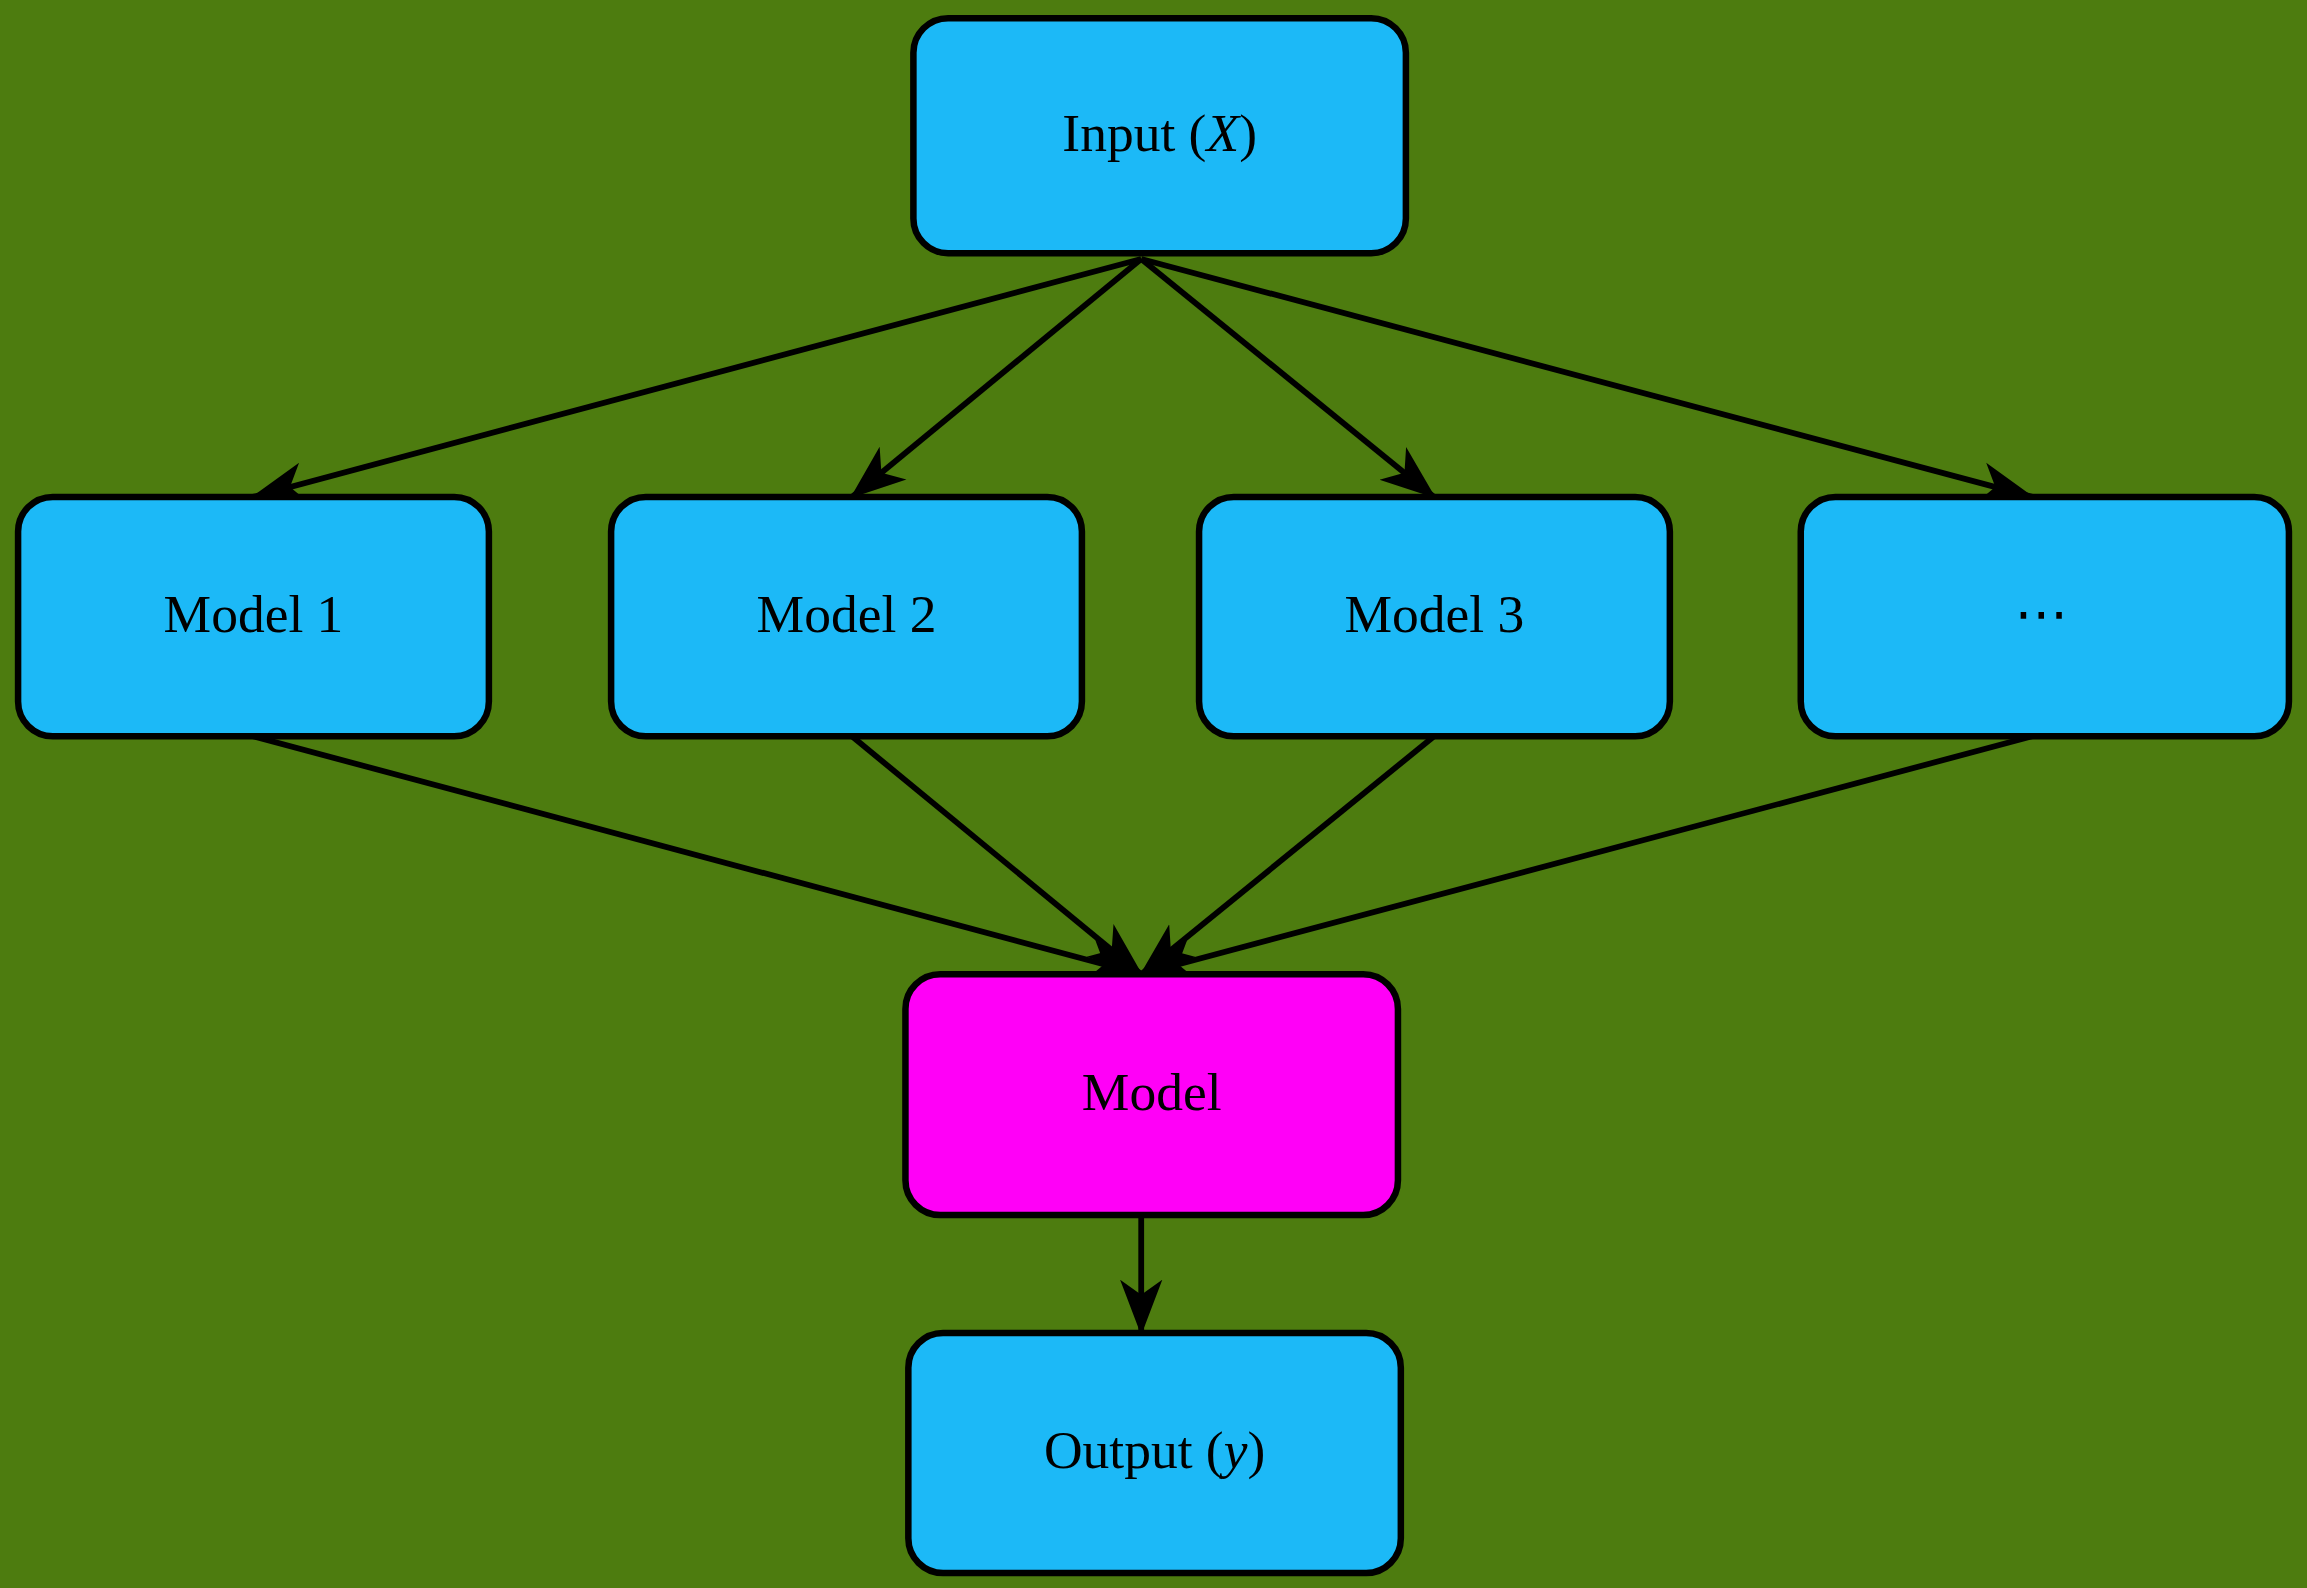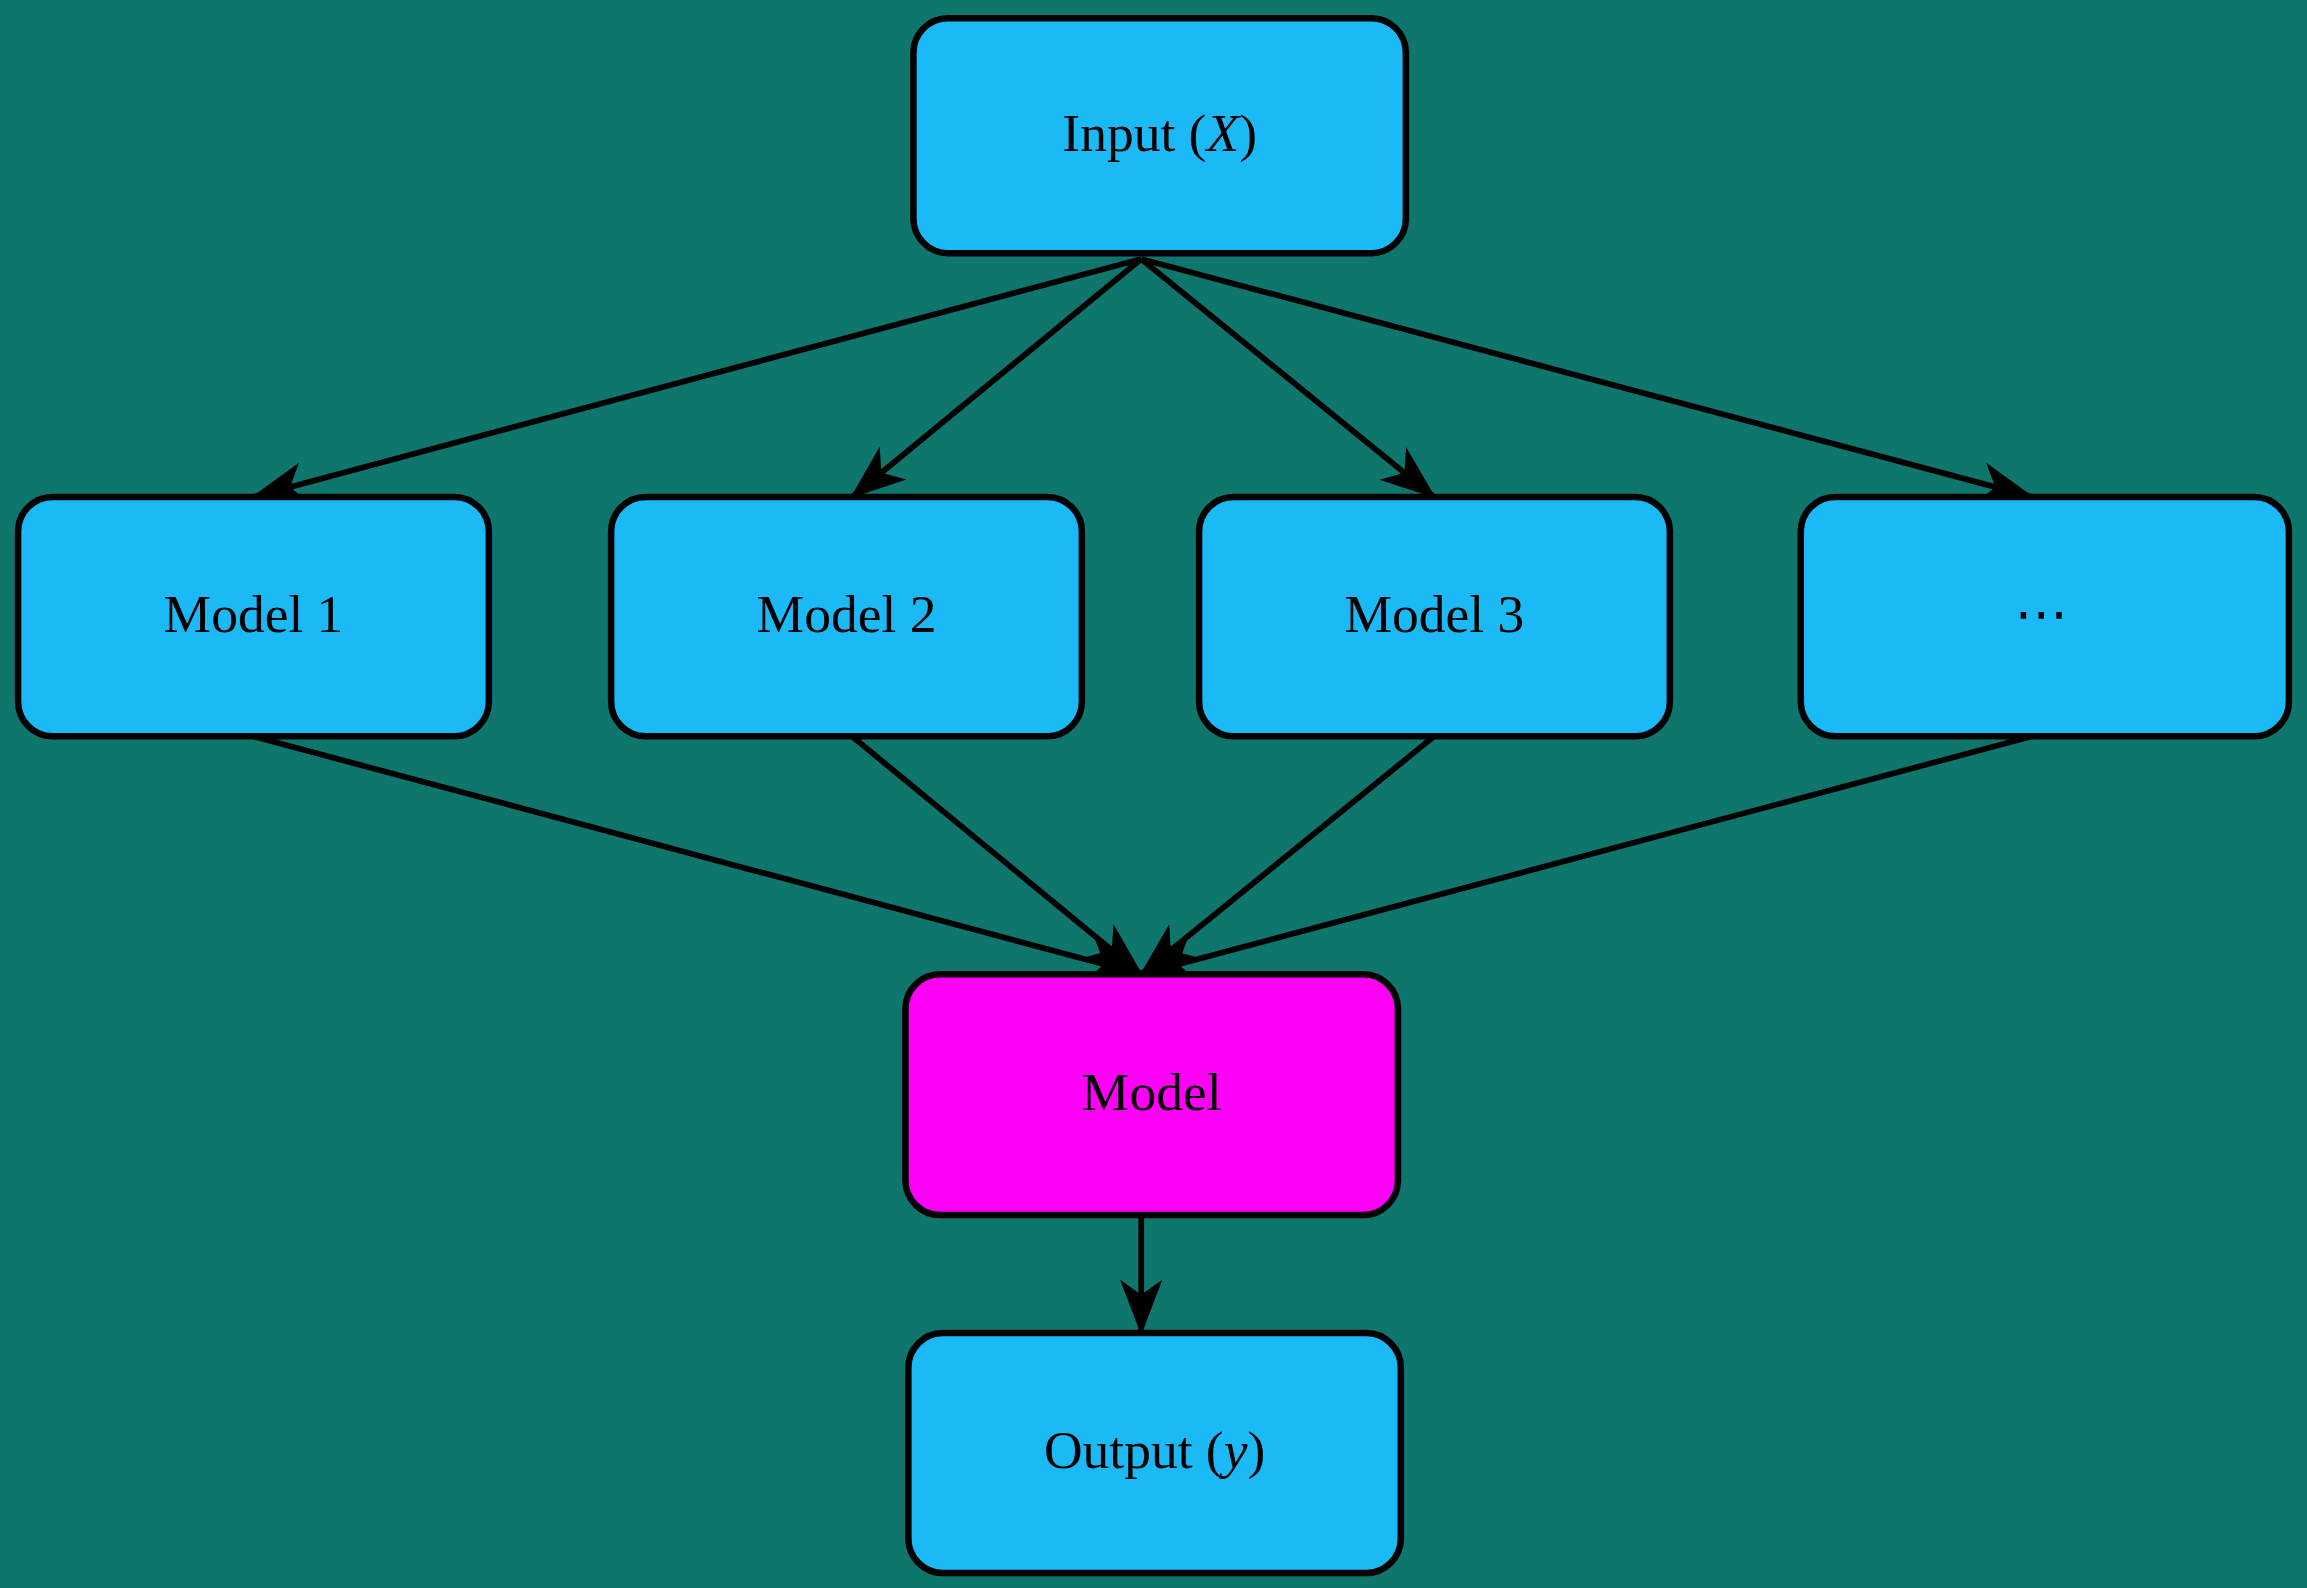--- a/index.html
+++ b/index.html
@@ -43,21 +43,21 @@
     font-size: 74px;
     fill: #000000;
     text-anchor: middle;
     dominant-baseline: middle;
     letter-spacing: 10px;
   }
 </style>
 </head>
 <body>
 
-<div id="diagram-root" style="background: #0f766e;">
+<div id="diagram-root" style="background: #4d7c0f;">
   <svg id="diagram-svg" viewBox="0 0 3190 2197" xmlns="http://www.w3.org/2000/svg">
     <defs>
       <marker id="arrowhead" markerWidth="10" markerHeight="8" refX="9.2" refY="4" orient="auto" markerUnits="strokeWidth">
         <path d="M0,0.35 L9.6,4 L0,7.65 L2.6,4 Z" fill="#000000"></path>
       </marker>
     </defs>
 
     <g id="edges-layer">
       <line class="edge" stroke="#000000" stroke-width="8" marker-end="url(#arrowhead)" x1="1578" y1="358" x2="350" y2="687"></line>
       <line class="edge" stroke="#000000" stroke-width="8" marker-end="url(#arrowhead)" x1="1578" y1="358" x2="1178" y2="687"></line>

